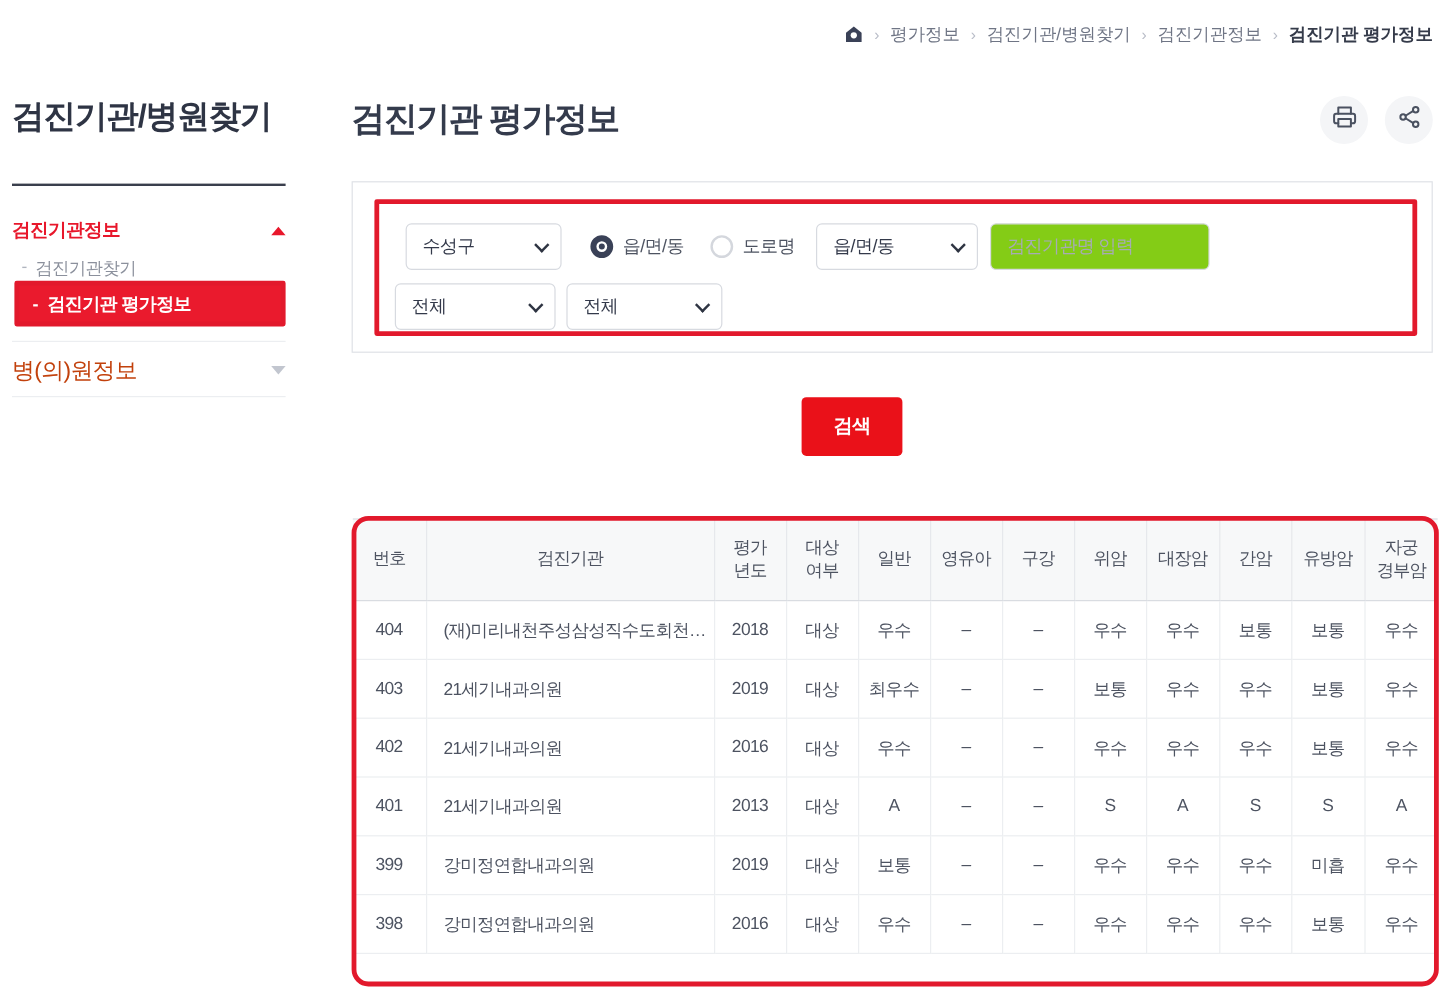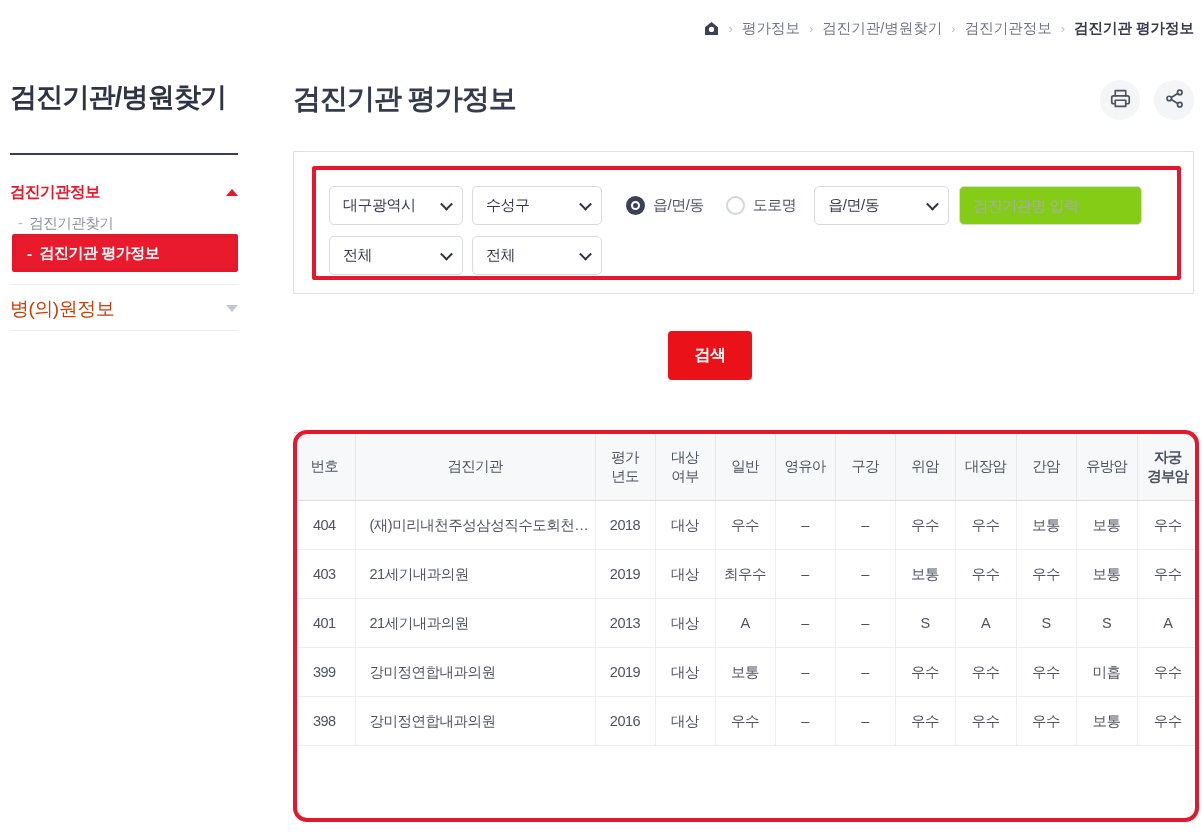--- a/index.html
+++ b/index.html
@@ -133,21 +133,21 @@
 
   
   .table-wrap { position: absolute; left: 294px; top: 432px; width: 904px; }
   table { border-collapse: collapse; width: 904px; table-layout: fixed; }
   thead th {
     background: #f7f8f9; border-top: 1px solid #d9dce1; border-bottom: 1px solid #d9dce1;
     border-right: 1px solid #e6e8ec;
     height: 68px; font-size: 14.5px; font-weight: normal; color: #4d5361;
     letter-spacing: -0.8px; line-height: 1.25; padding: 0 2px;
   }
-  thead th:last-child { border-right: none; font-weight: bold; }
+  thead th:last-child { border-right: none; }
   tbody td {
     border-bottom: 1px solid #eceef1; border-right: 1px solid #eceef1;
     height: 49px; font-size: 14.5px; color: #4d5361; text-align: center;
     letter-spacing: -0.5px; padding: 0 4px;
     overflow: hidden; white-space: nowrap; text-overflow: ellipsis;
   }
   tbody td:last-child { border-right: none; }
   td.name { text-align: left; padding-left: 14px; }
 
   .table-redbox {
@@ -226,24 +226,20 @@
           <line x1="8.3" y1="10.8" x2="15.7" y2="6.2"></line>
             <line x1="8.3" y1="13.2" x2="15.7" y2="17.8"></line>
         </svg>
       </span>
     </div>
   </div>
 
   <div class="filter-outer"></div>
 
   <div class="filter-row filter-row-1">
-    <div class="sel sel-w1">
-      <span>대구광역시</span>
-      <span class="chev"></span>
-    </div>
     <div class="sel sel-w2">
       <span>수성구</span>
       <span class="chev"></span>
     </div>
 
     <div class="radio-wrap">
       <label class="radio-item">
         <span class="radio-dot on"></span>
         <span>읍/면/동</span>
       </label>
@@ -340,20 +336,34 @@
             <td>최우수</td>
             <td>–</td>
             <td>–</td>
             <td>보통</td>
             <td>우수</td>
             <td>우수</td>
             <td>보통</td>
             <td>우수</td>
           </tr>
           <tr>
+            <td>402</td>
+            <td class="name">21세기내과의원</td>
+            <td>2016</td>
+            <td>대상</td>
+            <td>우수</td>
+            <td>–</td>
+            <td>–</td>
+            <td>우수</td>
+            <td>우수</td>
+            <td>우수</td>
+            <td>보통</td>
+            <td>우수</td>
+          </tr>
+          <tr>
             <td>401</td>
             <td class="name">21세기내과의원</td>
             <td>2013</td>
             <td>대상</td>
             <td>A</td>
             <td>–</td>
             <td>–</td>
             <td>S</td>
             <td>A</td>
             <td>S</td>

